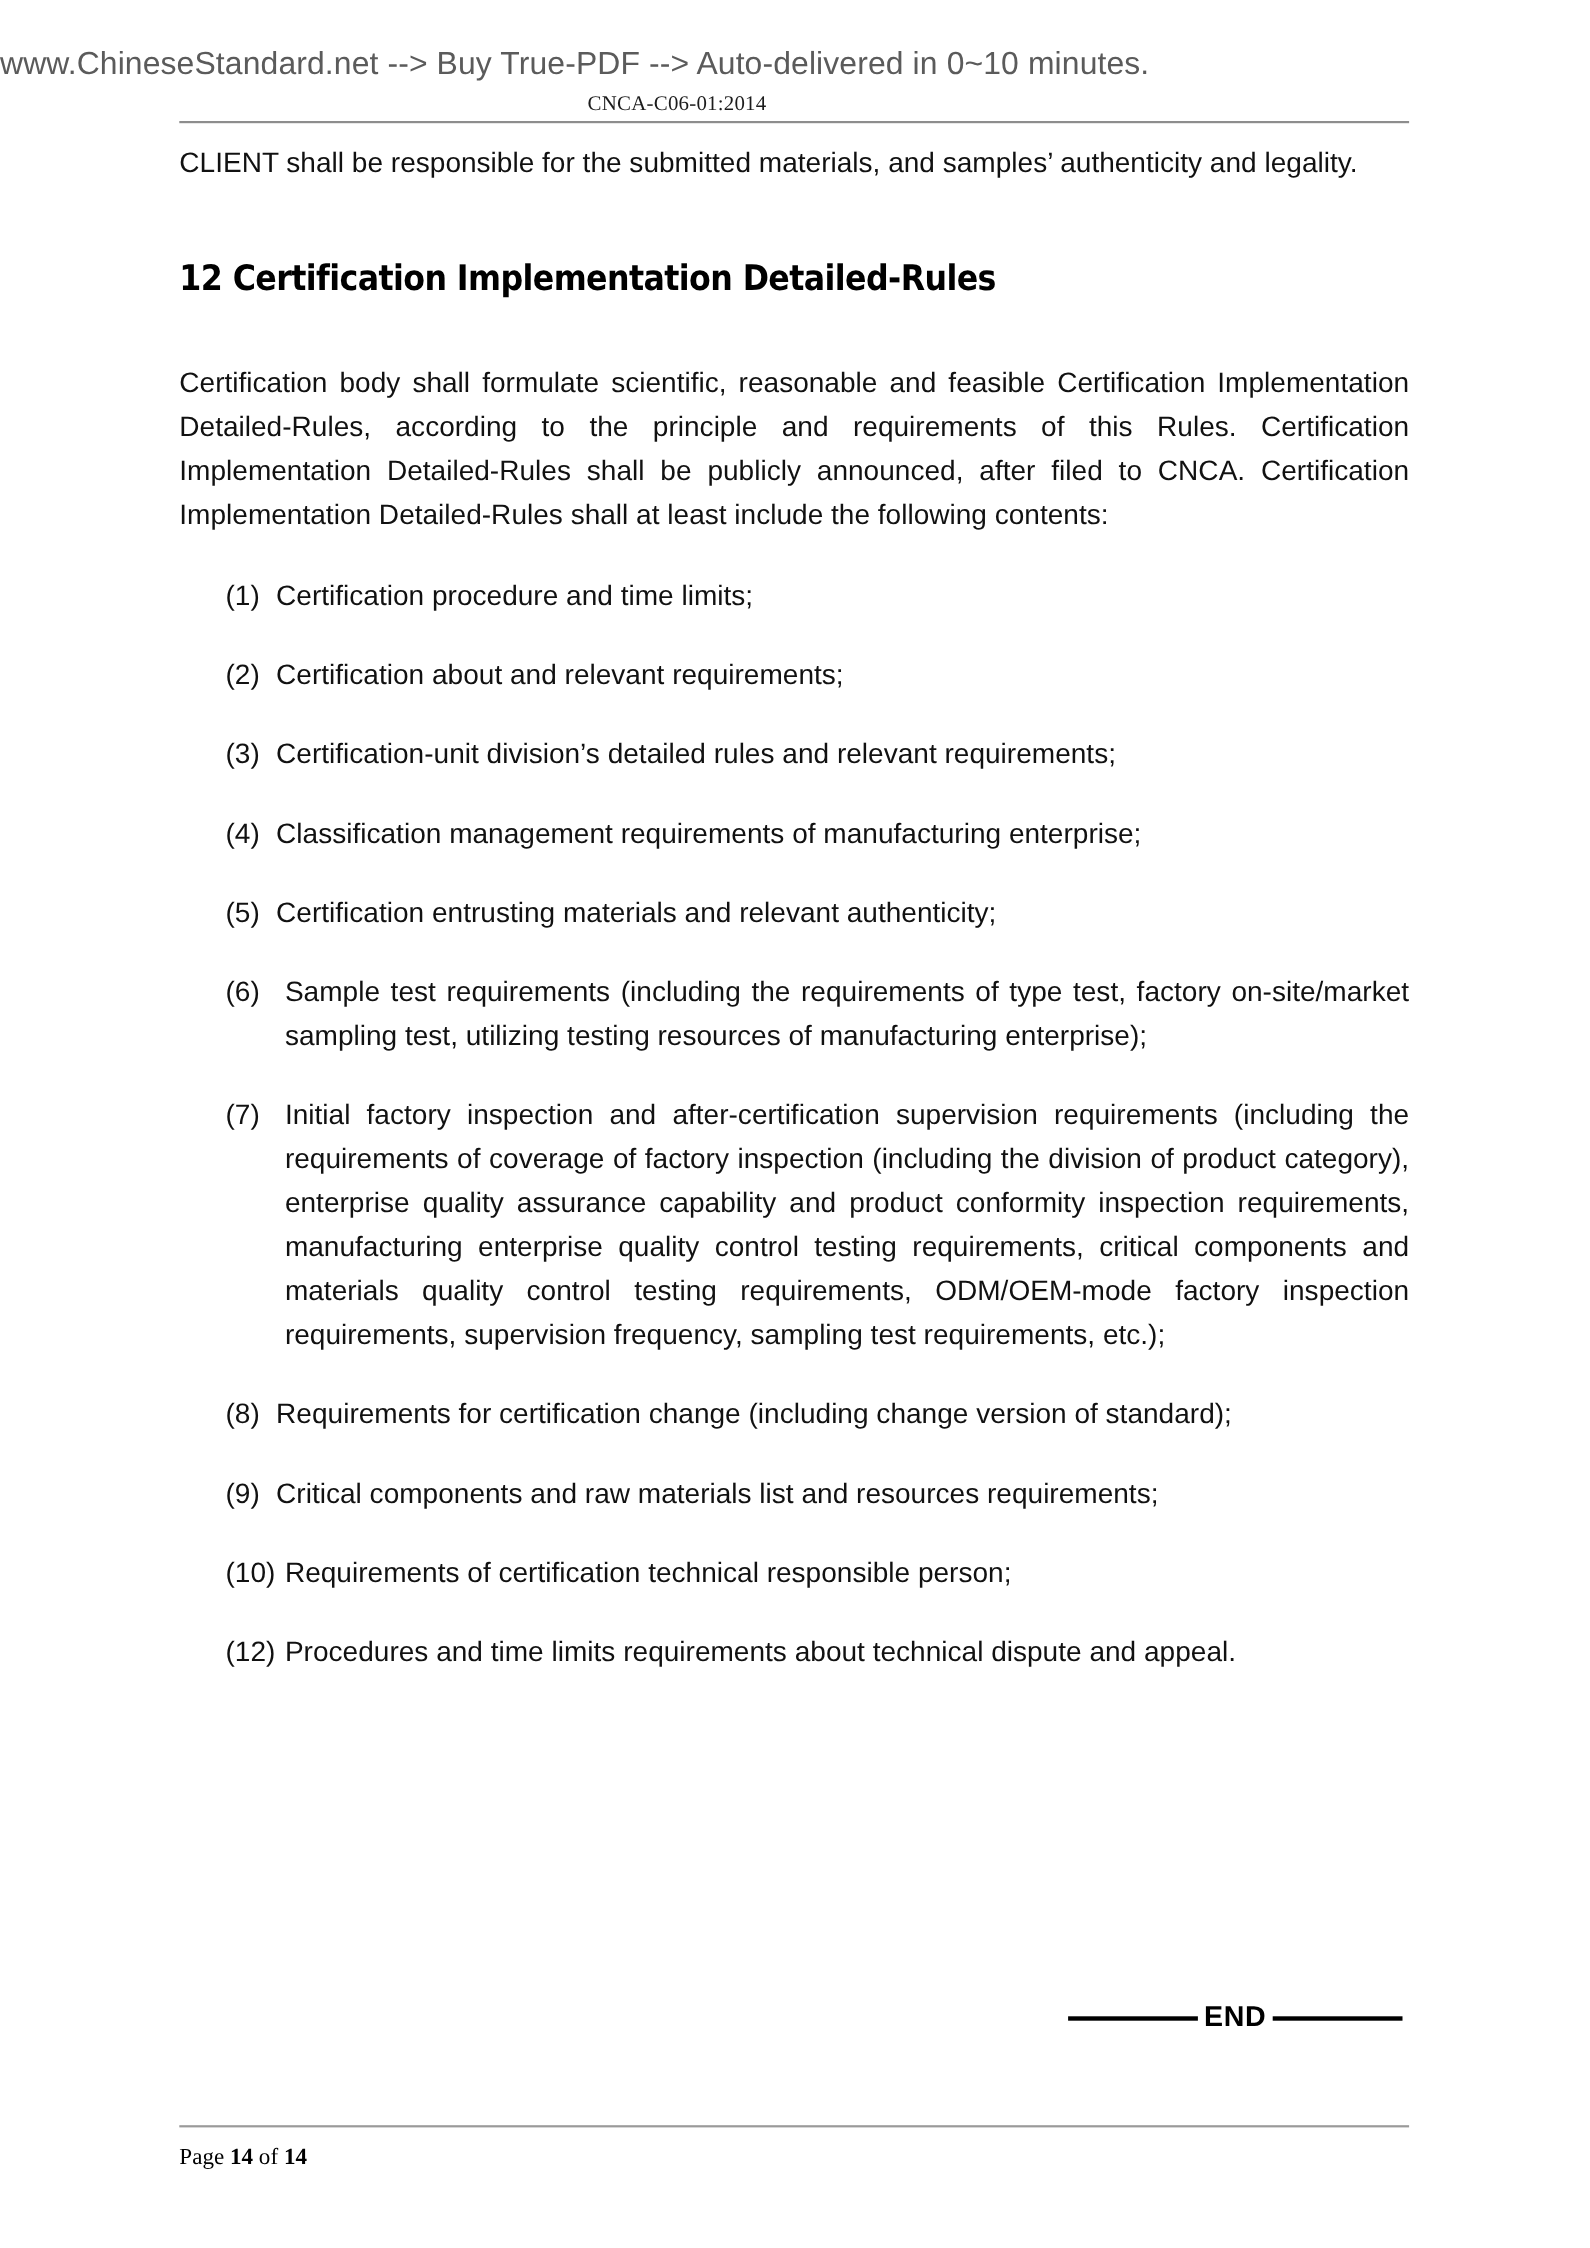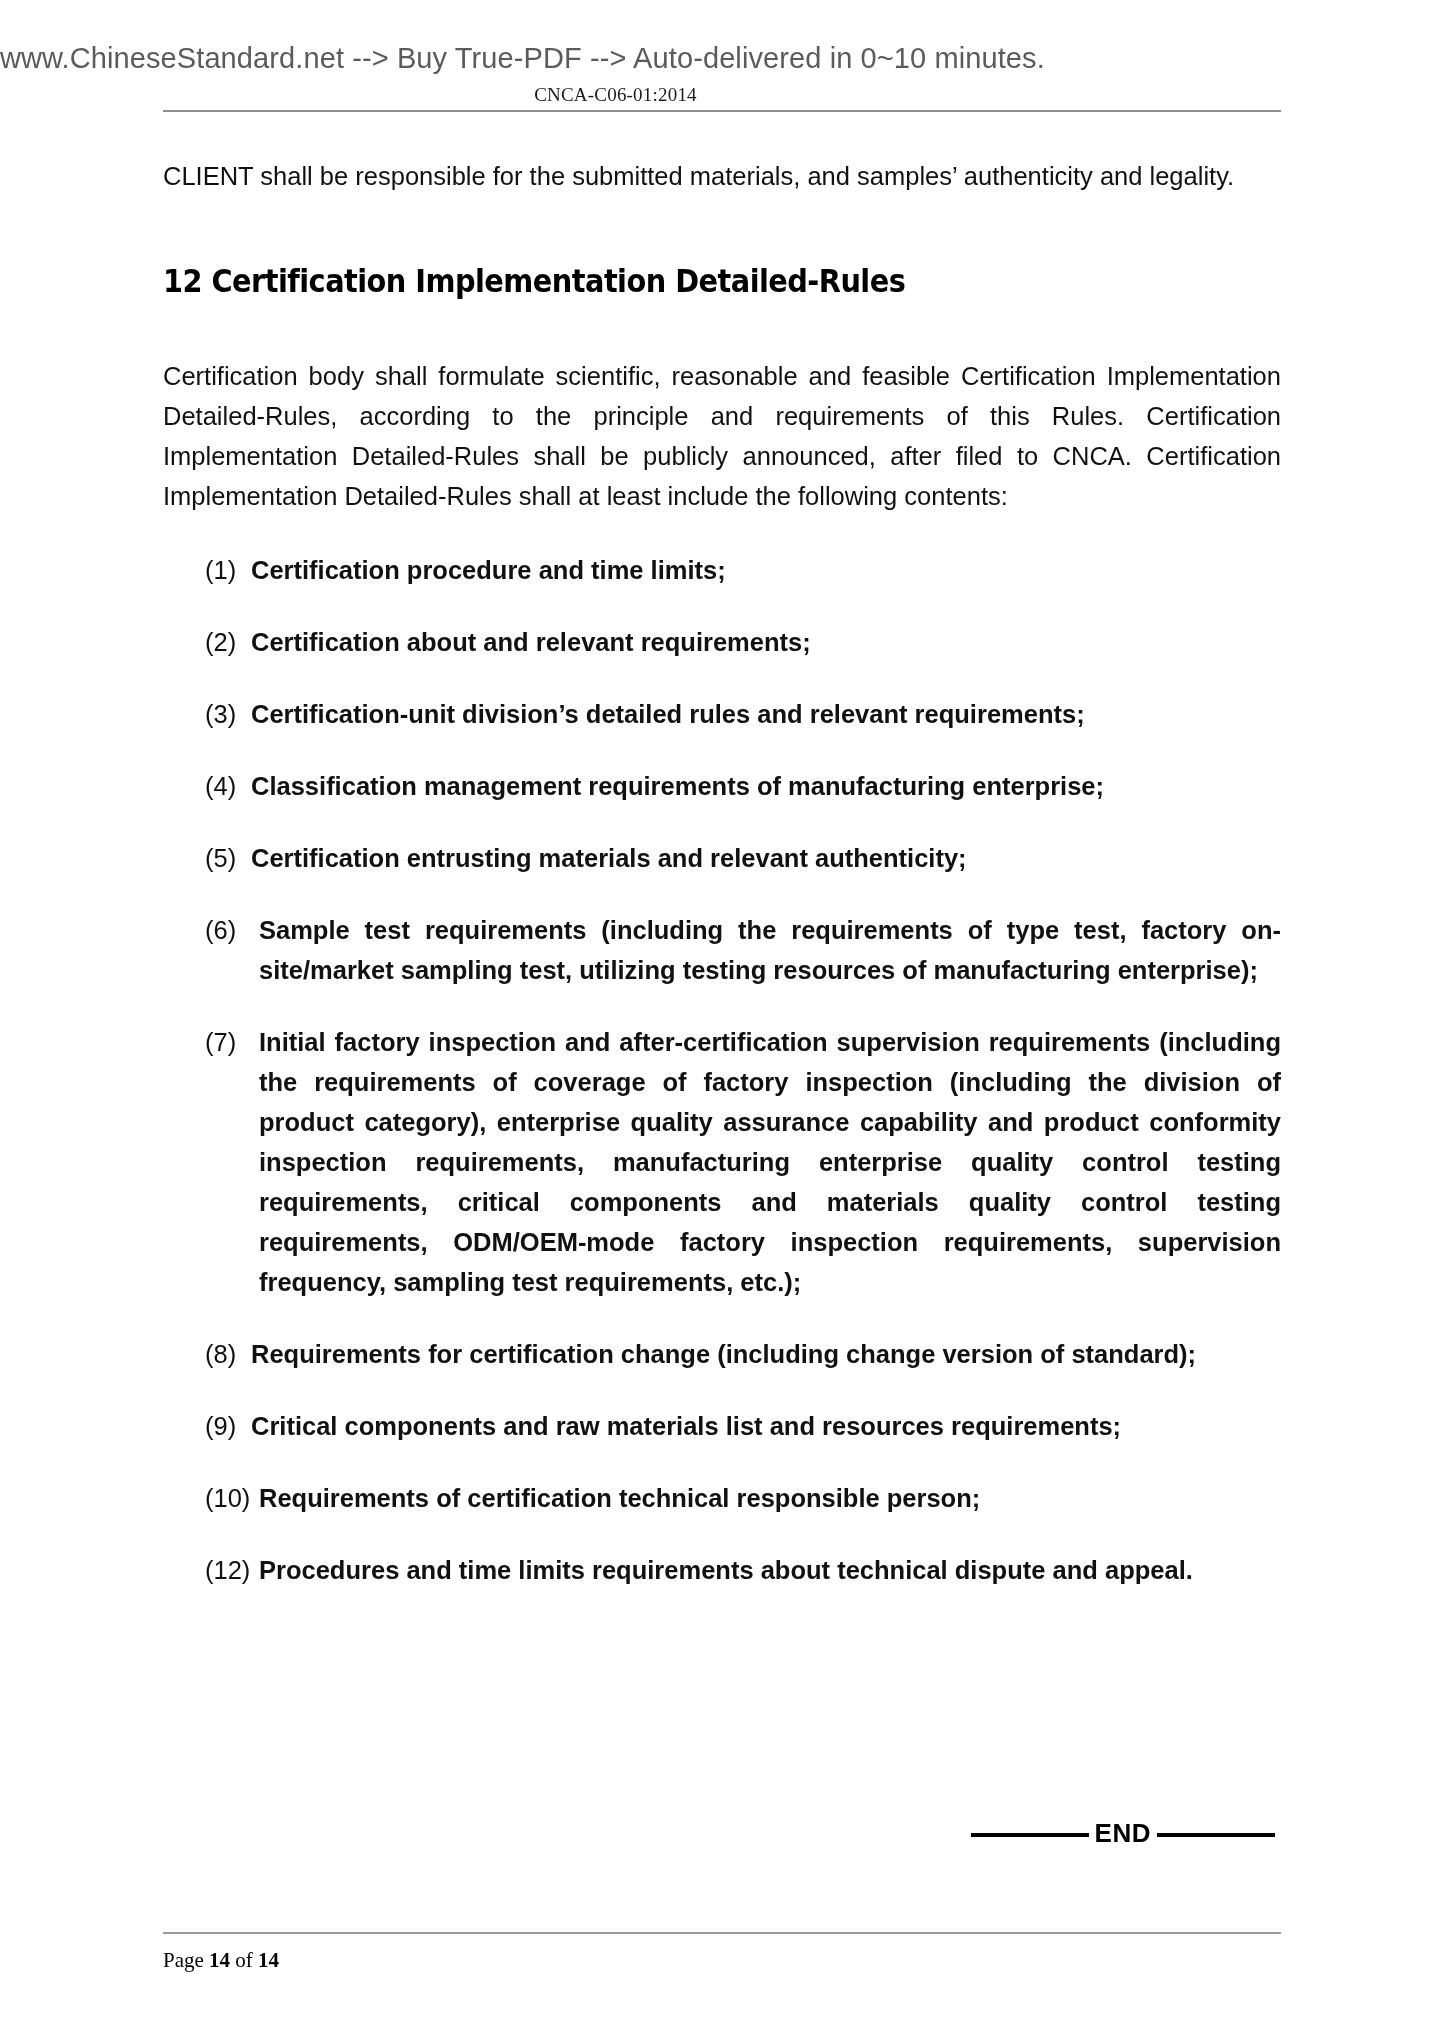--- a/index.html
+++ b/index.html
@@ -56,21 +56,21 @@
     top: 110px;
     width: 1118px;
     height: 2px;
     background: #8d8d8d;
   }
 
   
   .content {
     position: absolute;
     left: 163px;
-    top: 156px;
+    top: 128px;
     width: 1118px;
   }
 
   p.body-para {
     margin: 0 0 0 0;
     font-size: 25.5px;
     line-height: 40px;
     text-align: justify;
     text-justify: inter-word;
     color: #111111;
@@ -111,21 +111,20 @@
   .list-item .marker {
     flex: 0 0 auto;
     min-width: 46px;
     white-space: nowrap;
   }
 
   .list-item .item-text {
     flex: 1 1 auto;
     text-align: justify;
     text-justify: inter-word;
-    font-weight: bold;
   }
 
   .list-item.wide .marker {
     min-width: 54px;
   }
 
   
   .end-block {
     position: absolute;
     left: 163px;

